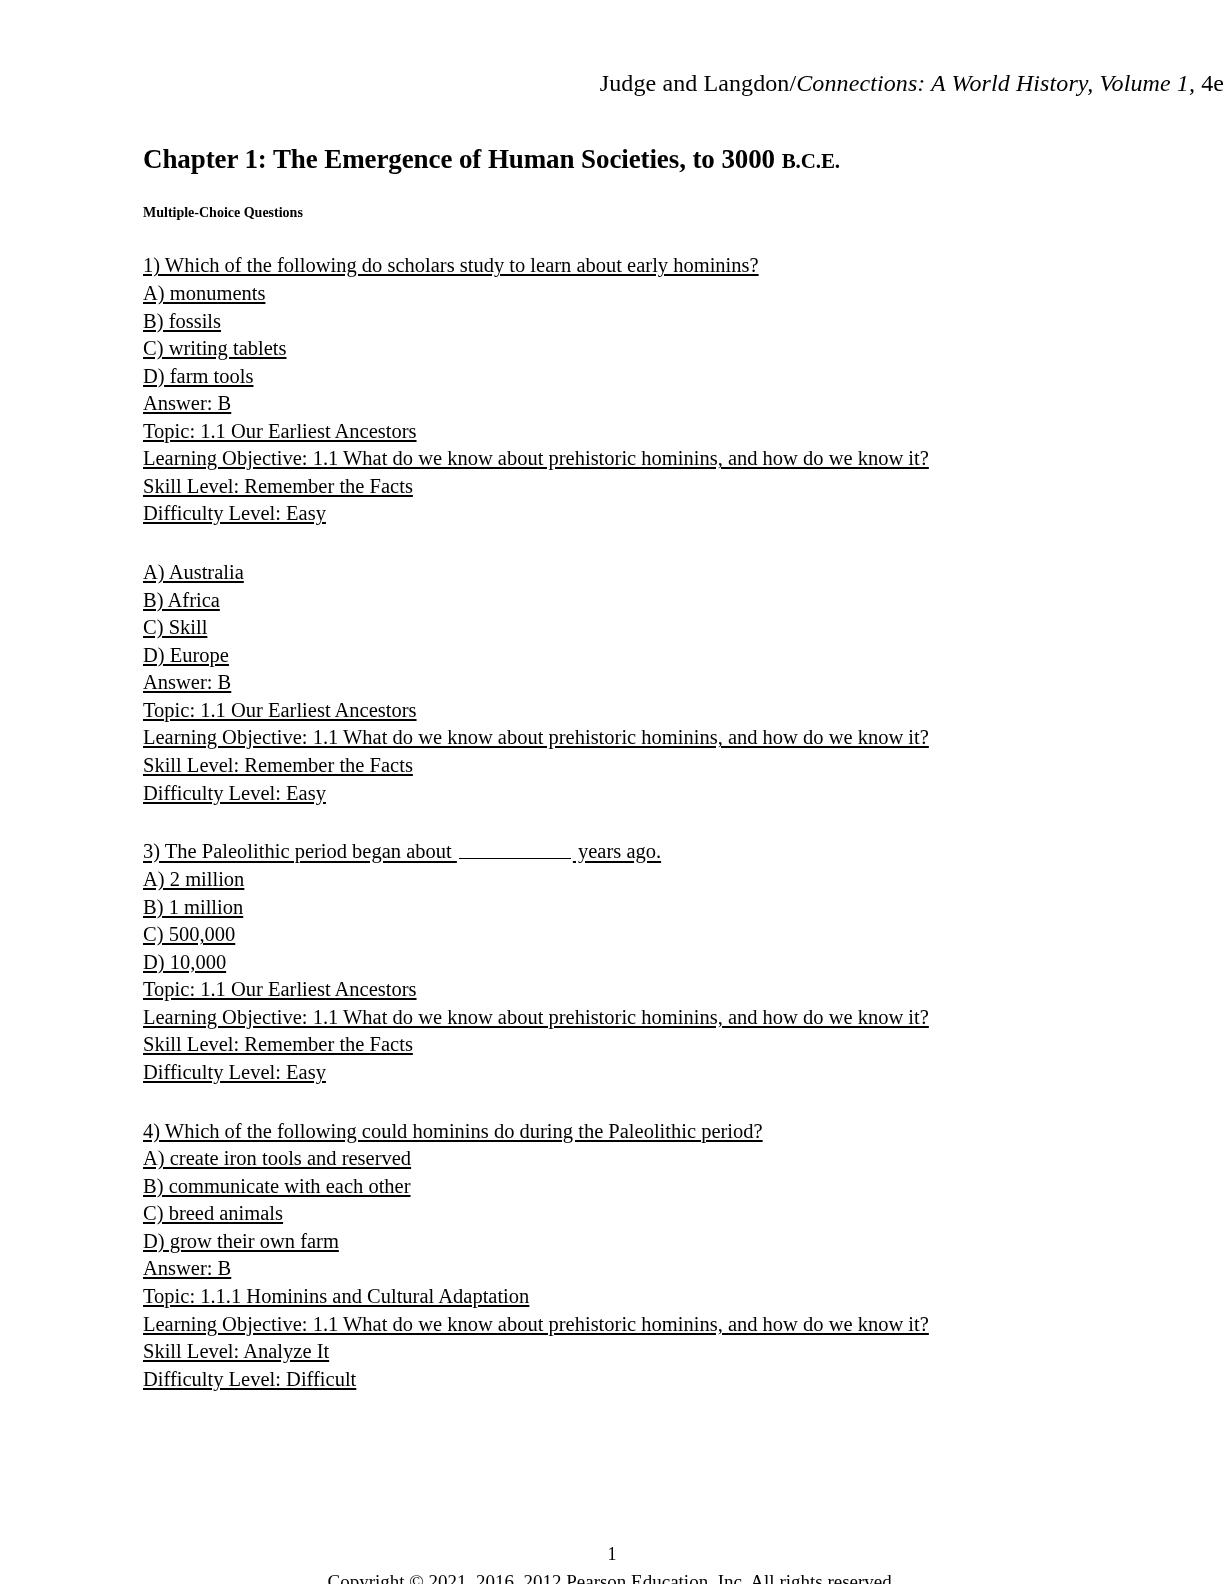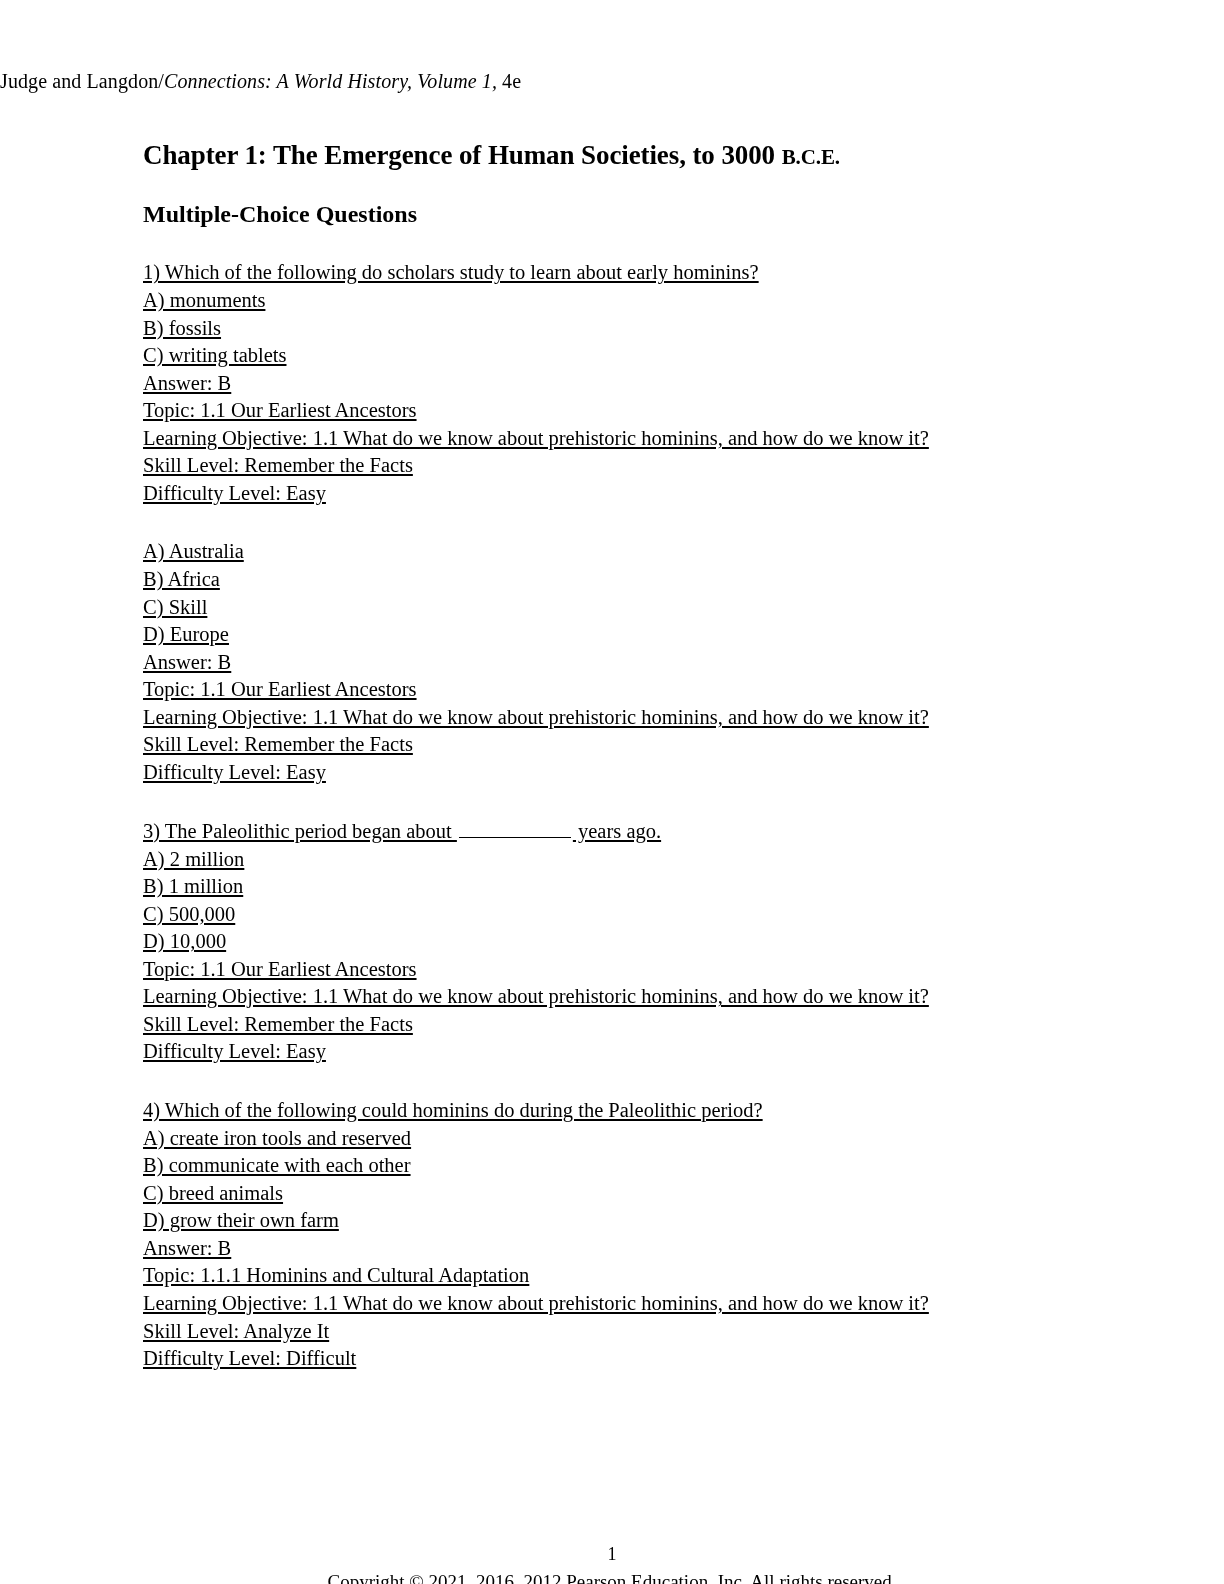--- a/index.html
+++ b/index.html
@@ -16,22 +16,22 @@
     overflow: hidden;
   }
   .page {
     position: relative;
     width: 1224px;
     height: 1584px;
     box-sizing: border-box;
     padding: 0;
   }
   .running-head {
-    text-align: left;
-    font-size: 20px;
+    text-align: right;
+    font-size: 24px;
     margin-top: 70px;
     letter-spacing: 0.1px;
   }
   .running-head .italic {
     font-style: italic;
   }
   .content {
     margin-left: 143px;
     margin-right: 120px;
     margin-top: 46px;
@@ -41,21 +41,21 @@
     font-weight: bold;
     margin: 16px 0 0 0;
     line-height: 1.2;
     letter-spacing: -0.1px;
   }
   h1.chapter-title .smallcaps {
     font-size: 21px;
     font-weight: bold;
   }
   h2.section-title {
-    font-size: 24px;
+    font-size: 14px;
     font-weight: bold;
     margin: 30px 0 0 0;
   }
   .question-block {
     margin-top: 31px;
     font-size: 20.5px;
     line-height: 1.345;
   }
   .question-block .line {
     white-space: pre-wrap;
@@ -97,20 +97,21 @@
       <span>Chapter 1: The Emergence of Human Societies, to 3000 </span><span class="smallcaps">B.C.E.</span>
     </h1>
 
     <h2 class="section-title">Multiple-Choice Questions</h2>
 
     <div class="question-block">
       <div class="line"><span>1) Which of the following do scholars study to learn about early hominins?</span></div>
       <div class="line">A) monuments</div>
       <div class="line">B) fossils</div>
       <div class="line">C) writing tablets</div>
+      <div class="line">D) farm tools</div>
       <div class="line">Answer: B</div>
       <div class="line">Topic: 1.1 Our Earliest Ancestors</div>
       <div class="line">Learning Objective: 1.1 What do we know about prehistoric hominins, and how do we know it?</div>
       <div class="line">Skill Level: Remember the Facts</div>
       <div class="line">Difficulty Level: Easy</div>
     </div>
 
     <div class="question-block">
       <div class="line">A) Australia</div>
       <div class="line">B) Africa</div>

